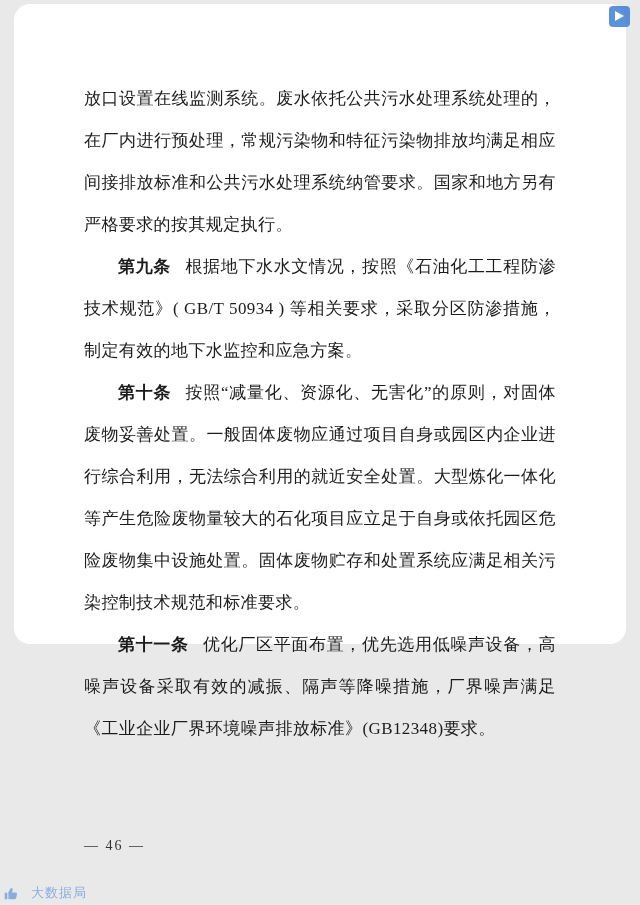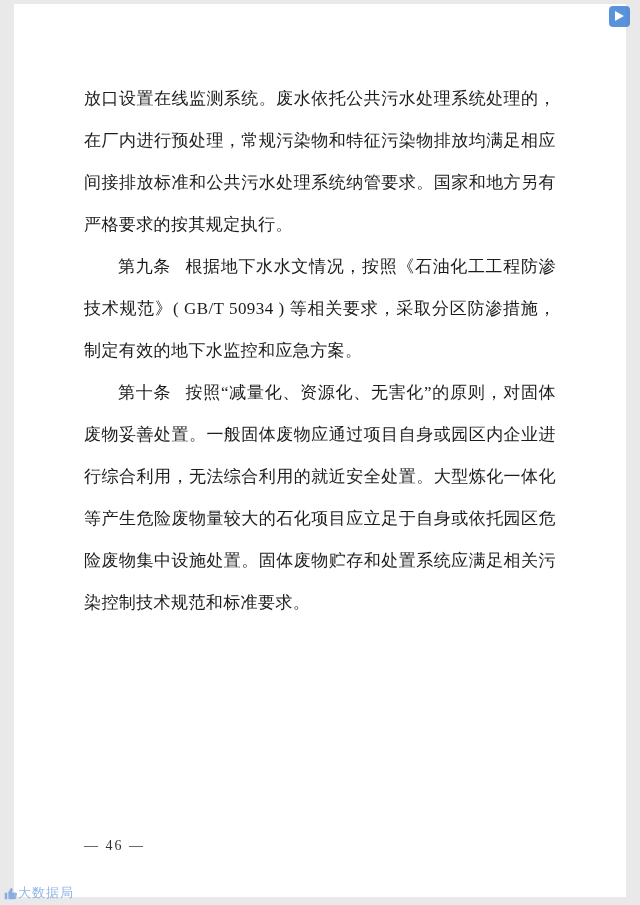--- a/index.html
+++ b/index.html
@@ -13,43 +13,44 @@
     width: 640px;
     height: 905px;
     background: #e9e9e9;
     overflow: hidden;
   }
   .page {
     position: absolute;
     left: 14px;
     top: 4px;
     width: 612px;
-    height: 893px;
+    height: 640px;
     background: #ffffff;
+    border-radius: 16px;
   }
   .page-content {
     position: absolute;
     left: 70px;
     right: 70px;
     top: 74px;
     color: #1c1c1c;
     font-size: 17px;
     line-height: 42px;
     letter-spacing: 0.4px;
   }
   .para {
     margin: 0;
     text-align: justify;
     text-justify: inter-character;
   }
   .para.indent {
     text-indent: 2em;
   }
   .article-label {
-    font-weight: normal;
+    font-weight: bold;
     margin-right: 0.85em;
   }
   .page-number {
     position: absolute;
     left: 70px;
     top: 834px;
     font-size: 14px;
     color: #333333;
     letter-spacing: 2px;
   }
@@ -75,21 +76,21 @@
     border-top: 5px solid transparent;
     border-bottom: 5px solid transparent;
   }
   
   .wm-bottom {
     position: absolute;
     left: 3px;
     bottom: 3px;
     display: flex;
     align-items: center;
-    gap: 0;
+    gap: 13px;
     opacity: 0.6;
   }
   .wm-bottom .wm-text {
     color: #4a86d8;
     font-size: 13px;
     font-family: "Liberation Sans", "DejaVu Sans", sans-serif;
     letter-spacing: 1px;
   }
   .wm-bottom svg {
     display: block;
@@ -108,20 +109,23 @@
       </p>
 
       <p class="para indent">
         <span class="article-label">第九条</span><span>根据地下水水文情况，按照《石油化工工程防渗技术规范》( GB/T 50934 ) 等相关要求，采取分区防渗措施，制定有效的地下水监控和应急方案。</span>
       </p>
 
       <p class="para indent">
         <span class="article-label">第十条</span><span>按照“减量化、资源化、无害化”的原则，对固体废物妥善处置。一般固体废物应通过项目自身或园区内企业进行综合利用，无法综合利用的就近安全处置。大型炼化一体化等产生危险废物量较大的石化项目应立足于自身或依托园区危险废物集中设施处置。固体废物贮存和处置系统应满足相关污染控制技术规范和标准要求。</span>
       </p>
 
+      <p class="para indent">
+        <span class="article-label">第十一条</span><span>优化厂区平面布置，优先选用低噪声设备，高噪声设备采取有效的减振、隔声等降噪措施，厂界噪声满足《工业企业厂界环境噪声排放标准》(GB12348)要求。</span>
+      </p>
 
 
     </div>
 
     <div class="page-number">— 46 —</div>
   </div>
 
   <div class="wm-top"></div>
 
   <div class="wm-bottom">

